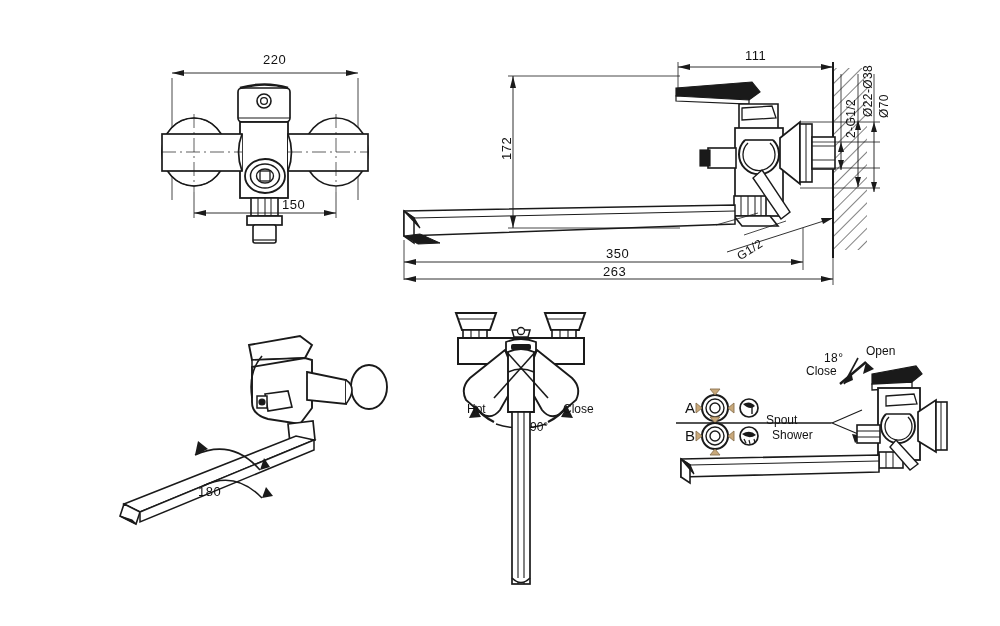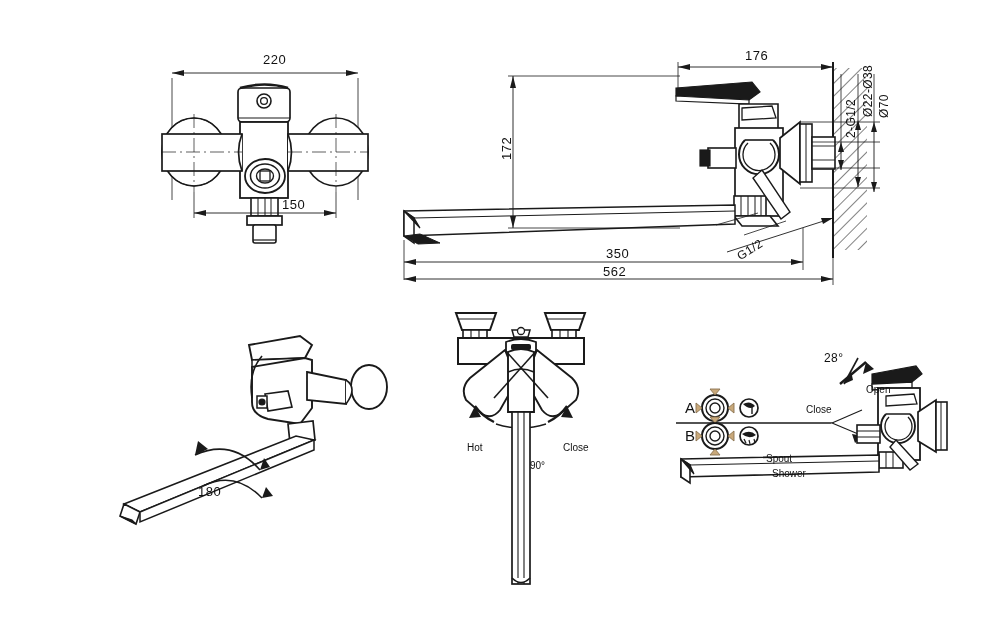--- a/index.html
+++ b/index.html
@@ -13,21 +13,21 @@
   .lbl{
     position:absolute;
     font-family:"Liberation Sans","DejaVu Sans",sans-serif;
     color:#111;
     white-space:nowrap;
     line-height:1;
     user-select:none;
   }
   .dim{font-size:13px;letter-spacing:.5px;}
   .dim-sm{font-size:12px;letter-spacing:.4px;}
-  .note{font-size:10px;margin-top:40px;}
+  .note{font-size:12px;}
   .note-b{font-size:15px;}
   .rot90{transform:rotate(-90deg);transform-origin:0 0;}
   .rot-angled{transform:rotate(-32deg);transform-origin:0 0;}
 </style>
 </head>
 <body>
 
 <div id="sheet">
 
   <svg class="dwg" viewBox="0 0 1000 626">
@@ -326,38 +326,38 @@
         <path d="M681,459 L694,474 L690,465 z" fill="#1a1a1a" stroke="#1a1a1a"></path>
         <line x1="690" y1="465" x2="879" y2="461" stroke-width="1"></line>
       </g>
 
     </g>
   </svg>
 
   <div class="lbl dim" style="left:263px;top:53px;">220</div>
   <div class="lbl dim" style="left:282px;top:198px;">150</div>
 
-  <div class="lbl dim" style="left:745px;top:49px;">176</div>
+  <div class="lbl dim" style="left:745px;top:49px;">111</div>
   <div class="lbl dim rot90" style="left:500px;top:160px;">172</div>
   <div class="lbl dim" style="left:573px;top:247px;margin-left:33px;">350</div>
-  <div class="lbl dim" style="left:603px;top:265px;">562</div>
+  <div class="lbl dim" style="left:603px;top:265px;">263</div>
   <div class="lbl dim-sm rot-angled" style="left:735px;top:252px;">G1/2</div>
 
   <div class="lbl dim-sm rot90" style="left:845px;top:138px;">2-G1/2</div>
   <div class="lbl dim-sm rot90" style="left:862px;top:117px;">Ø22-Ø38</div>
   <div class="lbl dim-sm rot90" style="left:878px;top:118px;">Ø70</div>
 
   <div class="lbl dim" style="left:198px;top:485px;">180</div>
 
   <div class="lbl note" style="left:467px;top:403px;">Hot</div>
   <div class="lbl note" style="left:563px;top:403px;">Close</div>
   <div class="lbl note" style="left:530px;top:421px;">90°</div>
 
   <div class="lbl note-b" style="left:685px;top:400px;">A</div>
   <div class="lbl note" style="left:766px;top:414px;">Spout</div>
   <div class="lbl note-b" style="left:685px;top:428px;">B</div>
   <div class="lbl note" style="left:772px;top:429px;">Shower</div>
 
   <div class="lbl note" style="left:866px;top:345px;">Open</div>
   <div class="lbl note" style="left:806px;top:365px;">Close</div>
-  <div class="lbl dim-sm" style="left:824px;top:352px;">28°</div>
+  <div class="lbl dim-sm" style="left:824px;top:352px;">18°</div>
 
 </div>
 
 </body></html>

